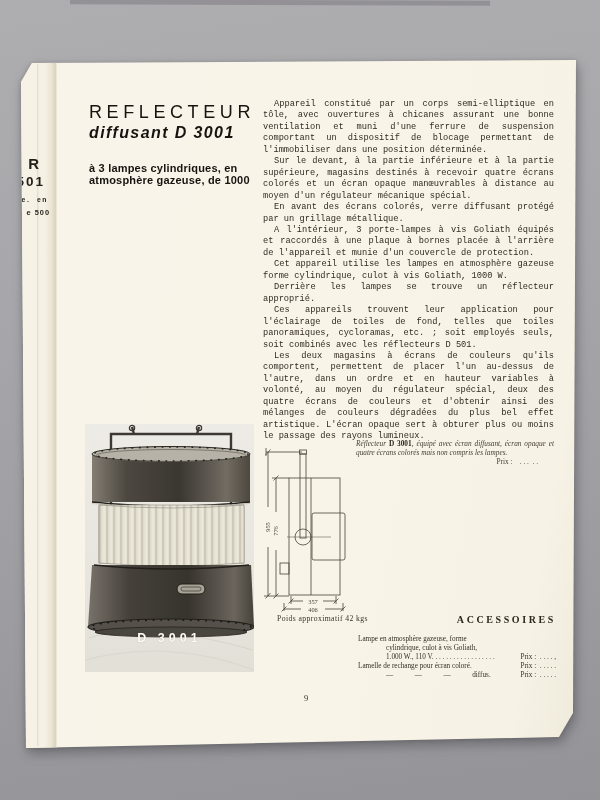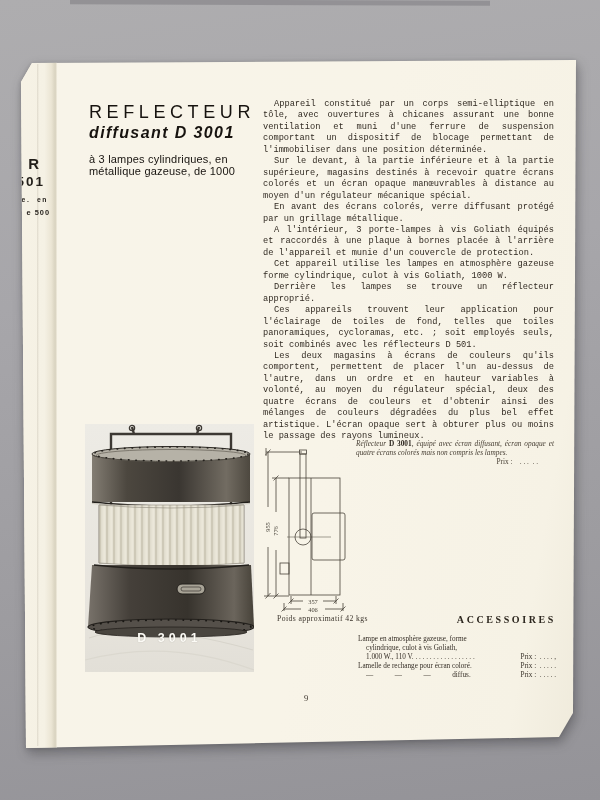--- a/index.html
+++ b/index.html
@@ -33,21 +33,21 @@
   }
   .frag{position:absolute;color:#211d18;font-weight:700;text-align:right;white-space:nowrap;overflow:hidden;}
   .frag1{left:-6px;top:93px;width:50px;font-size:15px;letter-spacing:5px;}
   .frag2{left:-4px;top:112px;width:49px;font-size:13.5px;letter-spacing:2px;}
   .frag3{left:0;top:134px;width:48px;font-size:6.8px;letter-spacing:1.5px;}
   .frag4{left:0;top:146px;width:50px;font-size:7.4px;letter-spacing:1px;}
   
   .headline{position:absolute;left:89px;top:102px;width:170px;color:#17130f;}
   .hl-title{font-size:18px;font-weight:400;letter-spacing:4.6px;white-space:nowrap;}
   .hl-sub{font-size:16px;font-weight:700;letter-spacing:1.4px;white-space:nowrap;margin-top:1px;font-style:italic;}
-  .hl-desc{margin-top:11px;font-size:11px;font-weight:400;line-height:12.2px;letter-spacing:.2px;}
+  .hl-desc{margin-top:20px;font-size:11px;font-weight:700;line-height:12.2px;letter-spacing:.2px;}
   .hl-desc span{display:block;white-space:nowrap;}
   
   .photo{position:absolute;left:85px;top:424px;width:169px;height:248px;}
   .photo-label{
     position:absolute;left:85px;top:631px;width:169px;text-align:center;
     font-size:12.5px;font-weight:700;letter-spacing:4px;color:#fcfbf6;
     text-shadow:0 0 1px rgba(90,85,75,.45);
   }
   
   .article{
@@ -75,21 +75,21 @@
     position:absolute;left:358px;top:616px;width:198px;
     font-family:"Liberation Serif",serif;font-size:7.2px;line-height:8.9px;color:#352e26;
   }
   .acc-head{
     text-align:right;font-weight:700;font-size:10px;letter-spacing:2.6px;
     color:#2c261e;margin-bottom:10px;
   }
   .acc-row{display:flex;white-space:nowrap;}
   .acc-row .t{overflow:hidden;text-align:center;}
   .acc-row .p{margin-left:auto;padding-left:4px;}
-  .indent{padding-left:8px;}
+  .indent{padding-left:8px;margin-left:20px;}
   
   .page-num{
     position:absolute;left:246px;top:693px;width:120px;text-align:center;
     font-family:"Liberation Serif",serif;font-size:8.5px;color:#3a332b;
   }
 </style>
 </head>
 <body>
 
 <div class="cover-edge"></div>
@@ -103,21 +103,21 @@
       <div class="frag frag3">e.&nbsp;&nbsp;en</div>
       <div class="frag frag4">e&nbsp;500</div>
     </div>
     <div class="spine-crease"></div>
 
     <div class="headline">
       <div class="hl-title">REFLECTEUR</div>
       <div class="hl-sub">diffusant D 3001</div>
       <div class="hl-desc">
         <span>à 3 lampes cylindriques, en</span>
-        <span>métallique gazeuse, de 1000</span>
+        <span>atmosphère gazeuse, de 1000</span>
       </div>
     </div>
 
     <svg class="photo" viewBox="0 0 169 248">
       <defs>
         <linearGradient id="gBg" x1="0" y1="0" x2="0" y2="1">
           <stop offset="0" stop-color="#edebe5"></stop>
           <stop offset="0.75" stop-color="#e7e4dd"></stop>
           <stop offset="1" stop-color="#e2dfd7"></stop>
         </linearGradient>

